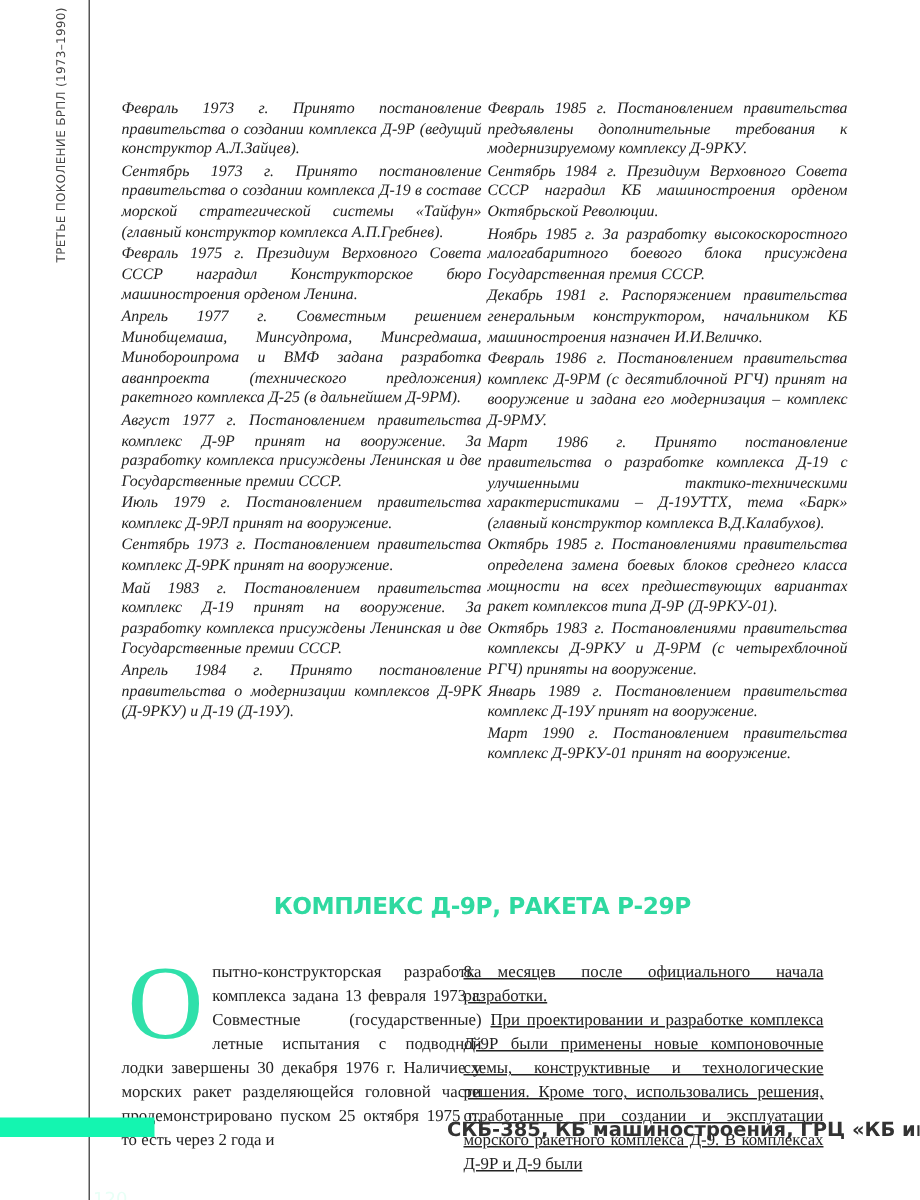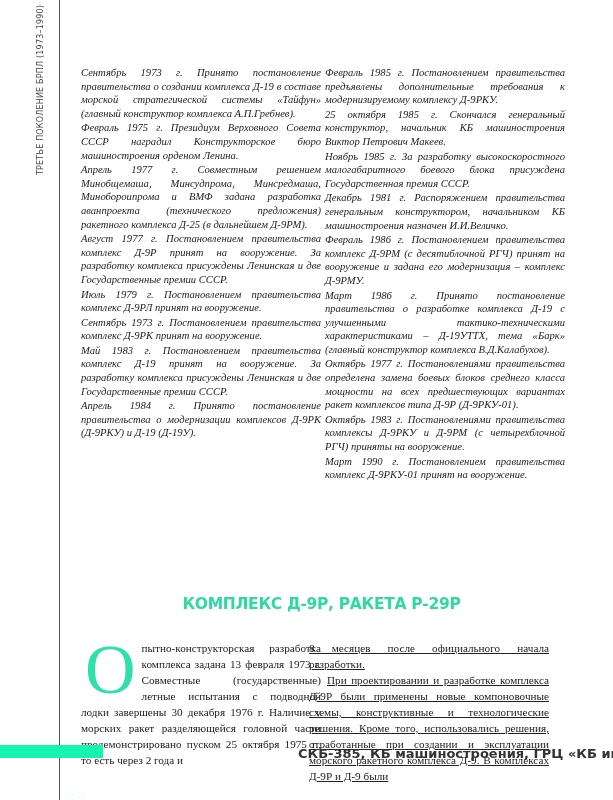--- a/index.html
+++ b/index.html
@@ -31,39 +31,41 @@
   .footer { position: absolute; left: 298px; top: 746px; font-family: "DejaVu Sans", sans-serif;
             font-size: 13px; color: #333; white-space: nowrap; font-weight: bold; }
 </style>
 </head>
 <body>
 
 <div class="vline"></div>
 <div class="side-title">ТРЕТЬЕ ПОКОЛЕНИЕ БРПЛ (1973–1990)</div>
 
 <div class="col col-left">
+  <p class="entry">Февраль 1973 г. Принято постановление правительства о создании комплекса Д-9Р (ведущий конструктор А.Л.Зайцев).</p>
   <p class="entry">Сентябрь 1973 г. Принято постановление правительства о создании комплекса Д-19 в составе морской стратегической системы «Тайфун» (главный конструктор комплекса А.П.Гребнев).</p>
   <p class="entry">Февраль 1975 г. Президиум Верховного Совета СССР наградил Конструкторское бюро машиностроения орденом Ленина.</p>
   <p class="entry">Апрель 1977 г. Совместным решением Минобщемаша, Минсудпрома, Минсредмаша, Минобороипрома и ВМФ задана разработка аванпроекта (технического предложения) ракетного комплекса Д-25 (в дальнейшем Д-9РМ).</p>
   <p class="entry">Август 1977 г. Постановлением правительства комплекс Д-9Р принят на вооружение. За разработку комплекса присуждены Ленинская и две Государственные премии СССР.</p>
   <p class="entry">Июль 1979 г. Постановлением правительства комплекс Д-9РЛ принят на вооружение.</p>
   <p class="entry">Сентябрь 1973 г. Постановлением правительства комплекс Д-9РК принят на вооружение.</p>
   <p class="entry">Май 1983 г. Постановлением правительства комплекс Д-19 принят на вооружение. За разработку комплекса присуждены Ленинская и две Государственные премии СССР.</p>
   <p class="entry">Апрель 1984 г. Принято постановление правительства о модернизации комплексов Д-9РК (Д-9РКУ) и Д-19 (Д-19У).</p>
 </div>
 
 <div class="col col-right">
   <p class="entry">Февраль 1985 г. Постановлением правительства предъявлены дополнительные требования к модернизируемому комплексу Д-9РКУ.</p>
-  <p class="entry">25 октября 1985 г. Скончался генеральный конструктор, начальник КБ машиностроения Виктор Петрович Макеев.</p>
+  <p class="entry">Сентябрь 1984 г. Президиум Верховного Совета СССР наградил КБ машиностроения орденом Октябрьской Революции.</p>
   <p class="entry">Ноябрь 1985 г. За разработку высокоскоростного малогабаритного боевого блока присуждена Государственная премия СССР.</p>
   <p class="entry">Декабрь 1981 г. Распоряжением правительства генеральным конструктором, начальником КБ машиностроения назначен И.И.Величко.</p>
   <p class="entry">Февраль 1986 г. Постановлением правительства комплекс Д-9РМ (с десятиблочной РГЧ) принят на вооружение и задана его модернизация – комплекс Д-9РМУ.</p>
   <p class="entry">Март 1986 г. Принято постановление правительства о разработке комплекса Д-19 с улучшенными тактико-техническими характеристиками – Д-19УТТХ, тема «Барк» (главный конструктор комплекса В.Д.Калабухов).</p>
-  <p class="entry">Октябрь 1977 г. Постановлениями правительства определена замена боевых блоков среднего класса мощности на всех предшествующих вариантах ракет комплексов типа Д-9Р (Д-9РКУ-01).</p>
+  <p class="entry">Октябрь 1985 г. Постановлениями правительства определена замена боевых блоков среднего класса мощности на всех предшествующих вариантах ракет комплексов типа Д-9Р (Д-9РКУ-01).</p>
   <p class="entry">Октябрь 1983 г. Постановлениями правительства комплексы Д-9РКУ и Д-9РМ (с четырехблочной РГЧ) приняты на вооружение.</p>
+  <p class="entry">Январь 1989 г. Постановлением правительства комплекс Д-19У принят на вооружение.</p>
   <p class="entry">Март 1990 г. Постановлением правительства комплекс Д-9РКУ-01 принят на вооружение.</p>
 </div>
 
 <div class="heading">КОМПЛЕКС Д-9Р, РАКЕТА Р-29Р</div>
 
 <div class="body-left">
   <span class="dropcap">О</span>
   <span>пытно-конструкторская разработка комплекса задана 13 февраля 1973 г. Совместные (государственные) летные испытания с подводной лодки завершены 30 декабря 1976 г. Наличие у морских ракет разделяющейся головной части продемонстрировано пуском 25 октября 1975 г., то есть через 2 года и</span>
 </div>
 

